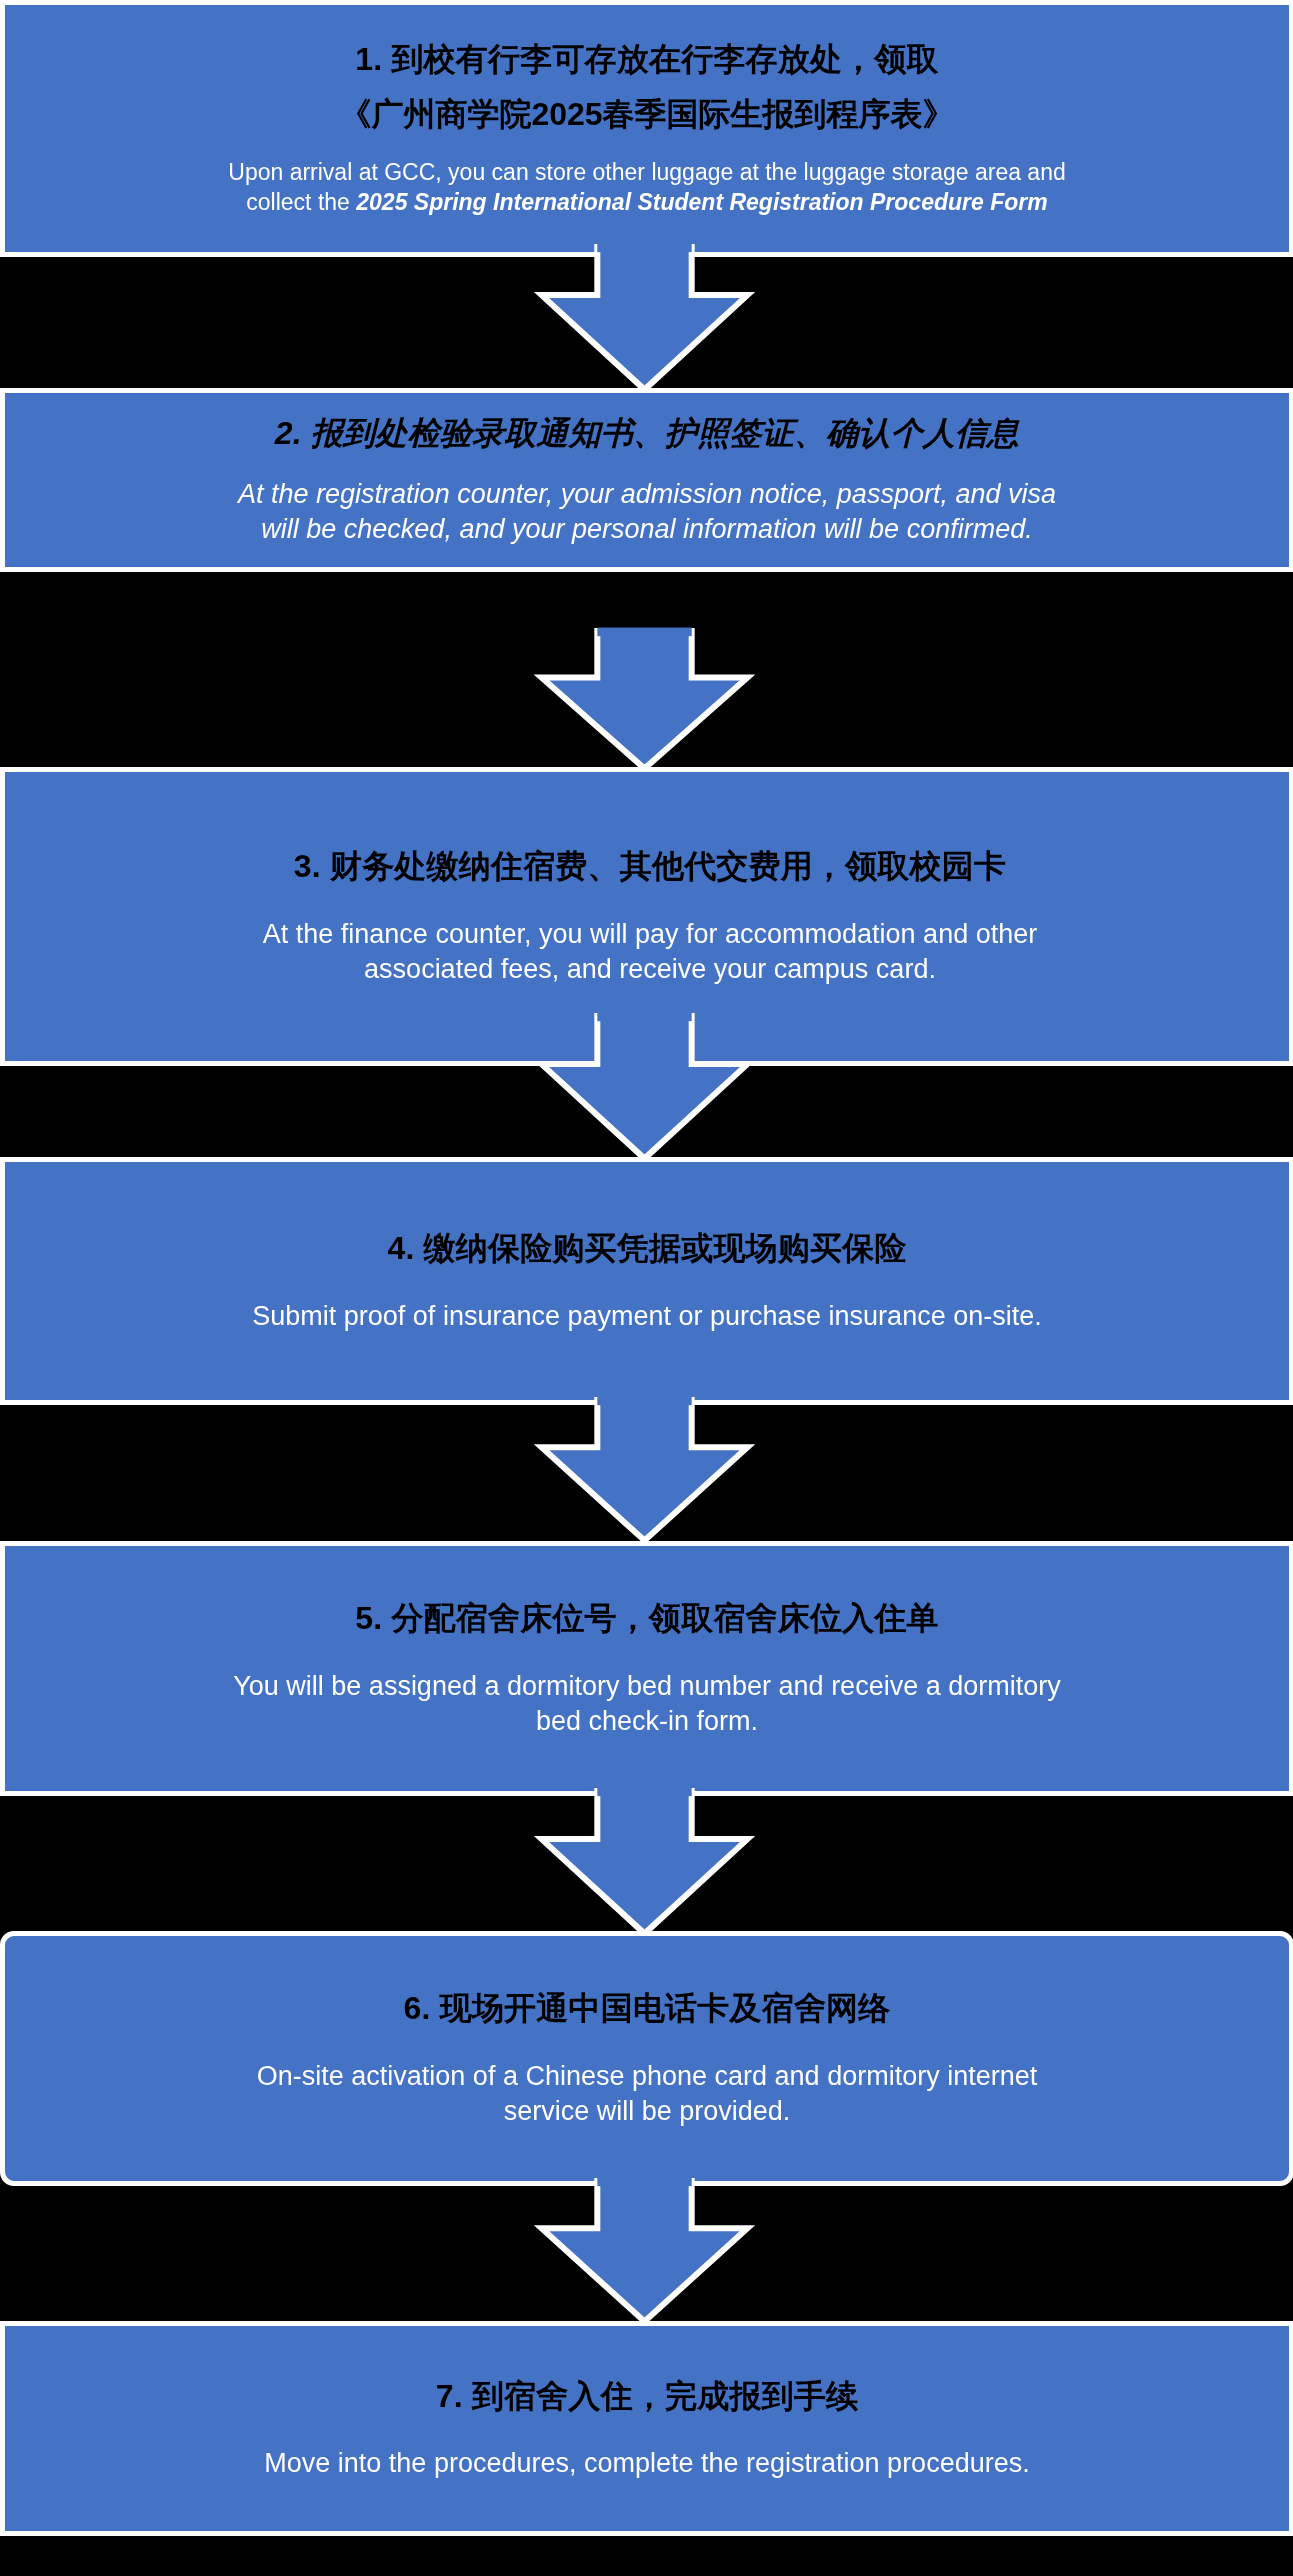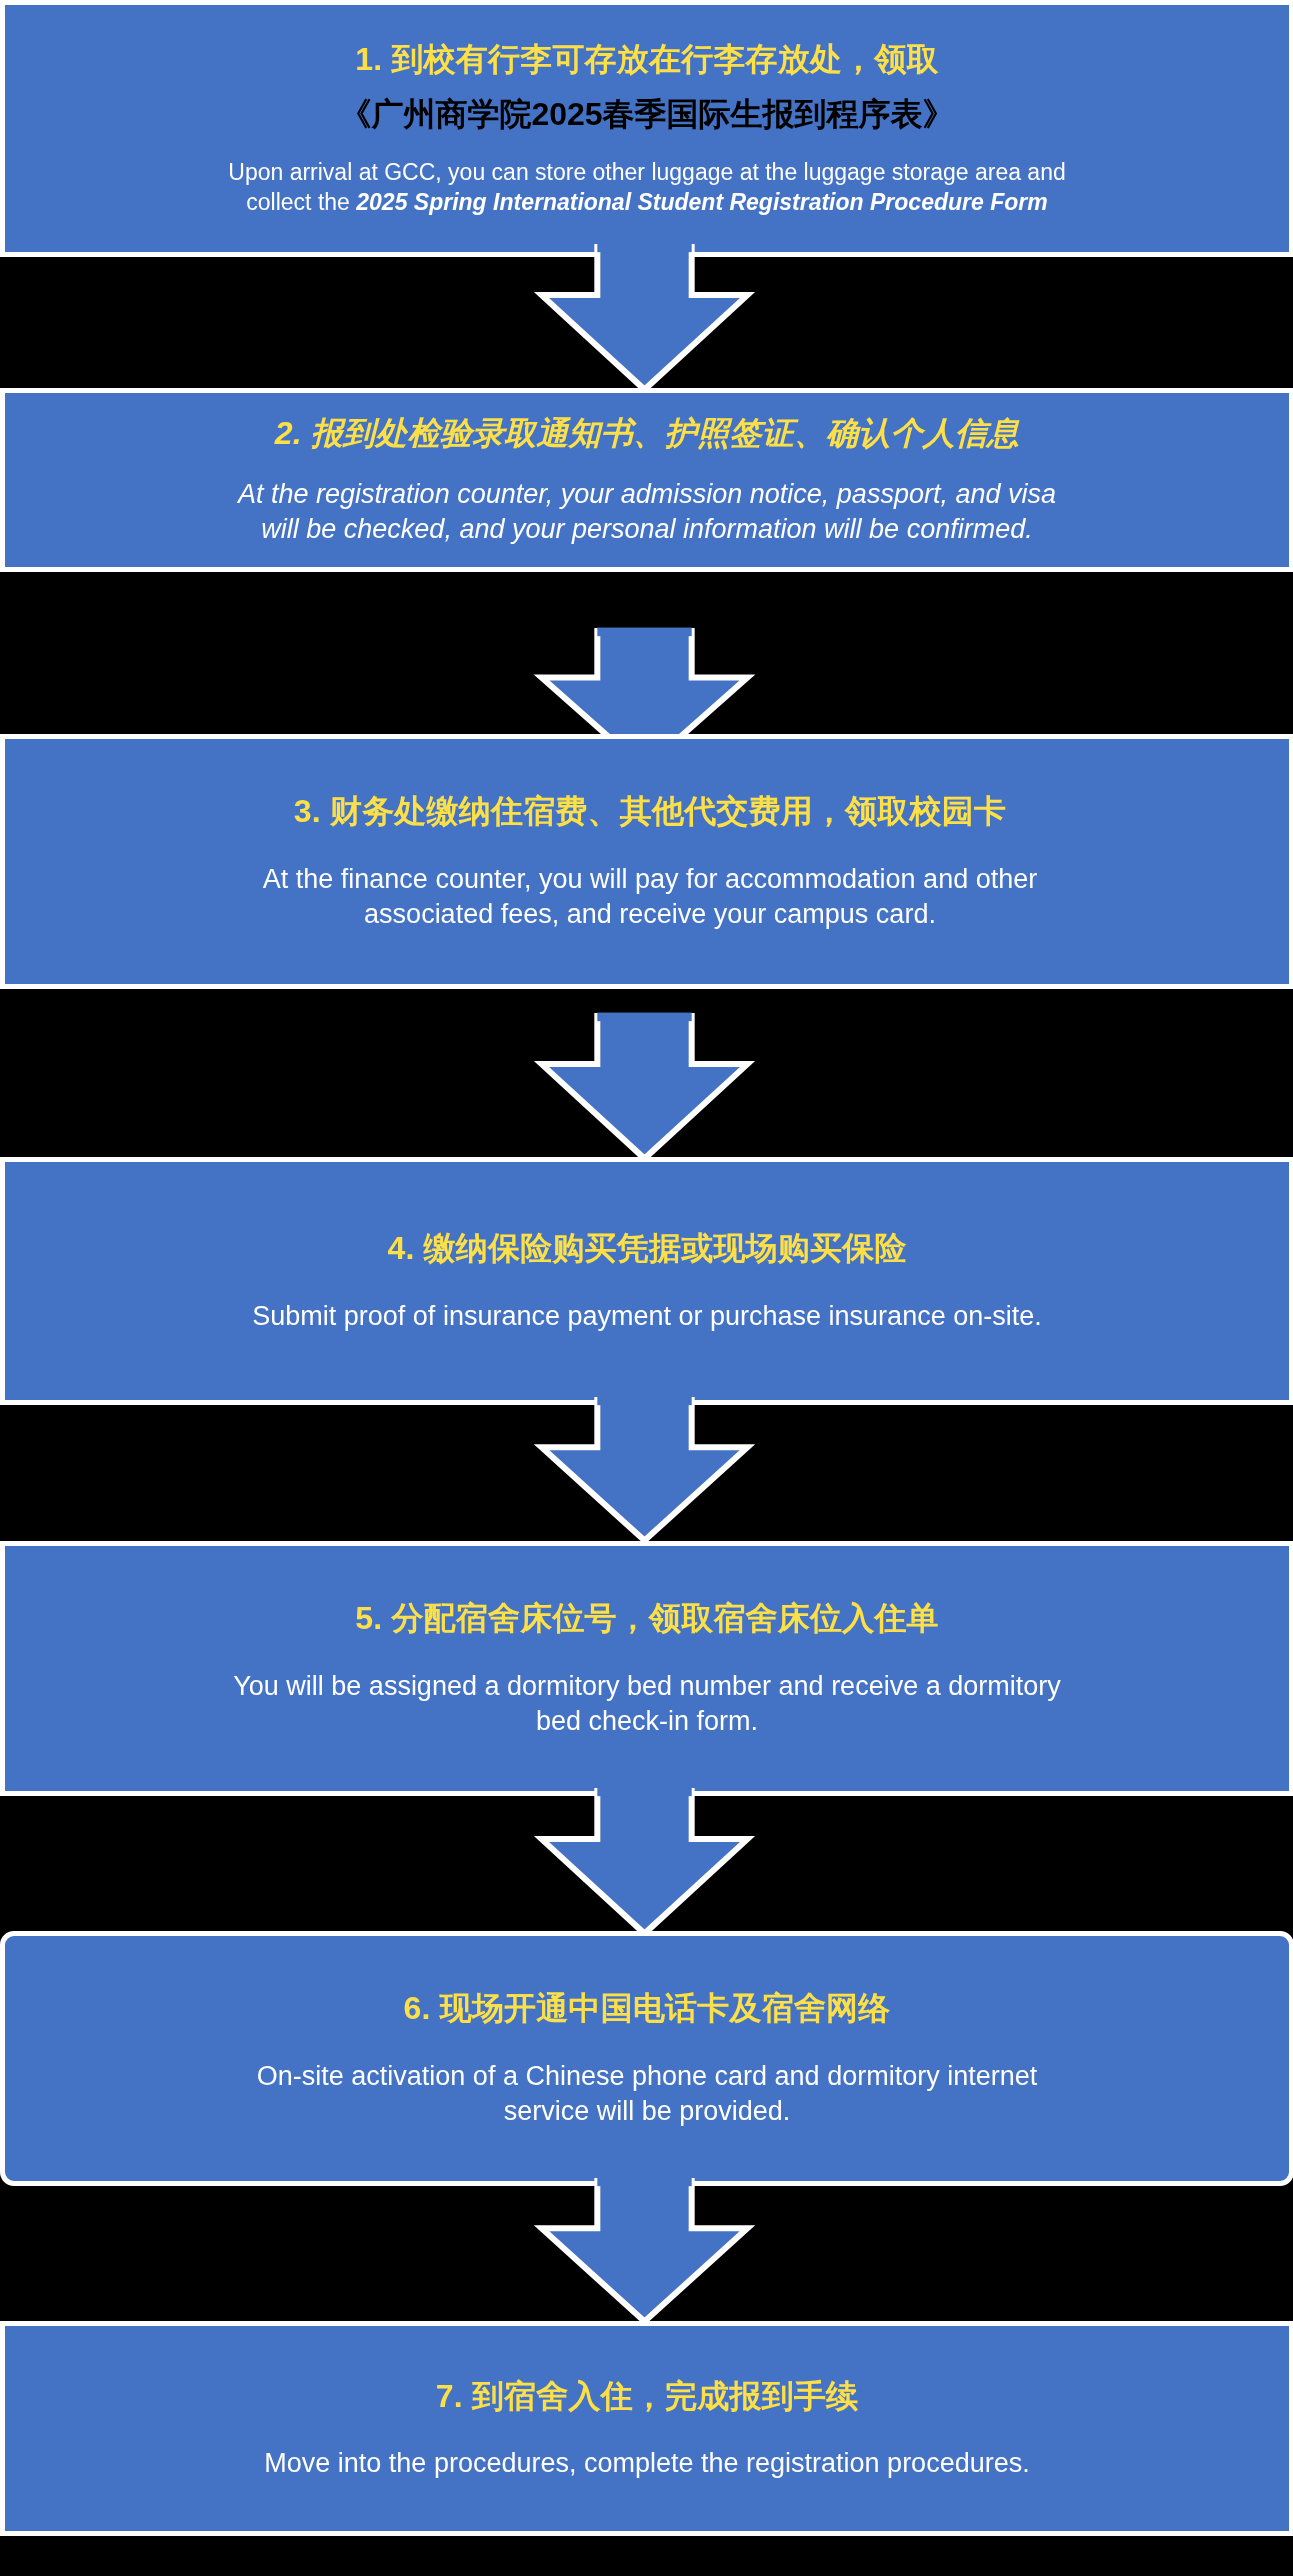--- a/index.html
+++ b/index.html
@@ -36,21 +36,21 @@
     text-align: center;
     color: #FFFFFF;
     padding: 0 22px;
     box-sizing: border-box;
   }
 
   .step-title {
     font-size: 32px;
     font-weight: bold;
     line-height: 1.30;
-    color: #fde047;
+    color: #000000;
     letter-spacing: 0.2px;
     margin: 0;
     width: 100%;
   }
   .step-title-sub {
     font-size: 32px;
     font-weight: bold;
     line-height: 1.30;
     color: #000000;
     margin: 0;
@@ -123,21 +123,21 @@
     <div class="step-desc">will be checked, and your personal information will be confirmed.</div>
   </div>
 
   <div class="arrow-connector" style="top:631px; height:141px;">
     <svg viewBox="0 0 246 164" preserveAspectRatio="none">
       <polygon points="68,0 178,0 178,54 243,54 123,160 3,54 68,54" fill="#4472C4" stroke="#FFFFFF" stroke-width="7" stroke-linejoin="miter"></polygon>
       <rect x="68" y="-4" width="110" height="10" fill="#4472C4"></rect>
     </svg>
   </div>
 
-  <div class="step-box" style="top:734px; height:255px;padding-left:28px;">
+  <div class="step-box" style="top:767px; height:299px;padding-left:28px;">
     <div class="step-title">3. 财务处缴纳住宿费、其他代交费用，领取校园卡</div>
     <div class="gap-title-desc wide"></div>
     <div class="step-desc">At the finance counter, you will pay for accommodation and other</div>
     <div class="step-desc">associated fees, and receive your campus card.</div>
   </div>
 
   <div class="arrow-connector" style="top:1016px; height:146px;">
     <svg viewBox="0 0 246 170" preserveAspectRatio="none">
       <polygon points="68,0 178,0 178,56 243,56 123,166 3,56 68,56" fill="#4472C4" stroke="#FFFFFF" stroke-width="7" stroke-linejoin="miter"></polygon>
       <rect x="68" y="-4" width="110" height="10" fill="#4472C4"></rect>

